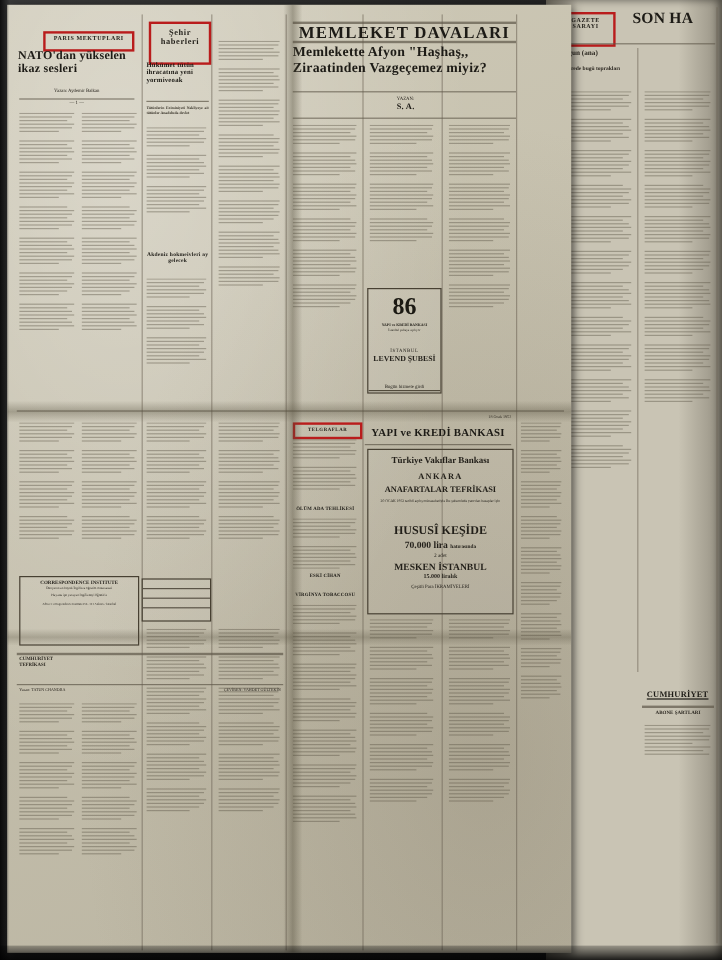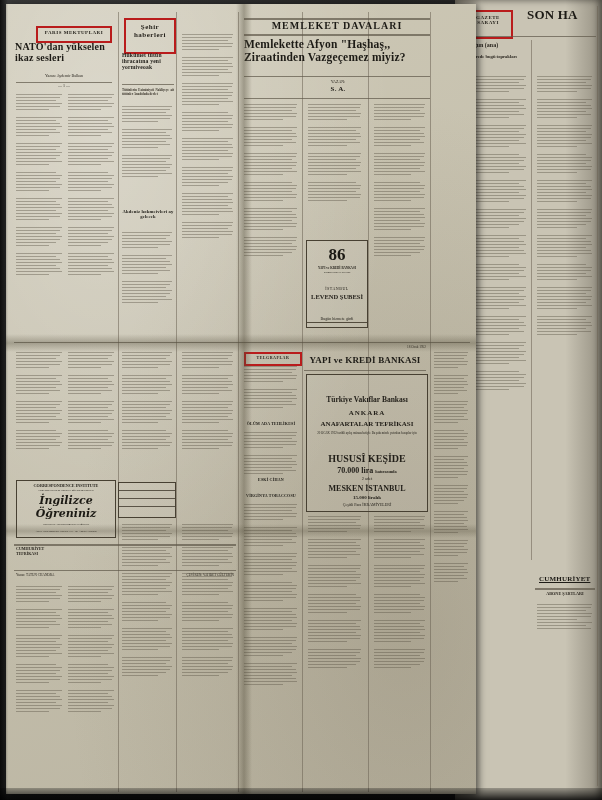--- a/index.html
+++ b/index.html
@@ -664,21 +664,21 @@
         <i class="gap"></i>
       <i class="s3"></i>
         <i class="s1"></i>
         <i class="s2"></i>
         <i class="s3"></i>
         <i class="s1"></i>
         <i class="s4"></i>
     </div>
 
     <div class="rule-h thick" style="left:238px; top:14px; width:186px;"></div>
-    <div class="hdr center" style="position:absolute; left:238px; top:17px; width:186px; font-size:10px; letter-spacing:1px;">
+    <div class="hdr center" style="position:absolute; left:238px; top:17px; width:186px; font-size:14px; letter-spacing:1px;">
       <span>MEMLEKET DAVALARI</span>
     </div>
     <div class="rule-h thick" style="left:238px; top:30px; width:186px;"></div>
     <div class="hdr" style="position:absolute; left:238px; top:34px; width:186px; font-size:11.5px; line-height:1.12;">
       <span>Memlekette Afyon "Haşhaş,, Ziraatinden Vazgeçemez miyiz?</span>
     </div>
     <div class="rule-h" style="left:238px; top:72px; width:186px;"></div>
     <div class="sub" style="position:absolute; left:302px; top:76px; width:60px; font-size:4px; text-align:center;">
       <span>YAZAN:</span>
     </div>
@@ -815,21 +815,21 @@
       <i class="s3"></i>
         <i class="s1"></i>
         <i class="s2"></i>
         <i class="s3"></i>
         <i class="s1"></i>
         <i class="s2"></i>
         <i class="s4"></i>
     </div>
 
     <div class="ad" style="left:300px; top:236px; width:60px; height:86px;">
-      <div class="big-num" style="font-size:17px; margin-top:4px;">
+      <div class="big-num" style="font-size:20px; margin-top:4px;">
         <span>86</span>
       </div>
       <div class="center" style="font-size:3.2px; font-weight:bold; margin-top:1px;">
         <span>YAPI ve KREDİ BANKASI</span>
       </div>
       <div class="center" style="font-size:2.8px; margin-top:1px;">
         <span>İstanbul şubeye açılıyor</span>
       </div>
       <div class="center" style="font-size:4px; margin-top:12px; letter-spacing:.5px;">
         <span>İSTANBUL</span>
@@ -1083,21 +1083,21 @@
 
     <div class="hdr center" style="position:absolute; left:298px; top:352px; width:122px; font-size:9px;">
       <span>YAPI ve KREDİ BANKASI</span>
     </div>
     <div class="sub" style="position:absolute; left:370px; top:342px; width:50px; font-size:3.4px; text-align:right;">
       <span>18 Ocak 1952</span>
     </div>
     <div class="rule-h" style="left:298px; top:366px; width:122px;"></div>
 
     <div class="ad" style="left:300px; top:370px; width:120px; height:136px;">
-      <div class="ad-title" style="font-size:7.5px; margin-top:20px;">
+      <div class="ad-title" style="font-size:7.5px; margin-top:4px;">
         <span>Türkiye Vakıflar Bankası</span>
       </div>
       <div class="ad-title" style="font-size:7px; margin-top:5px; letter-spacing:1px;">
         <span>ANKARA</span>
       </div>
       <div class="ad-title" style="font-size:7px; margin-top:3px;">
         <span>ANAFARTALAR TEFRİKASI</span>
       </div>
       <div class="center" style="font-size:3.1px; margin-top:3px; padding:0 6px; line-height:1.3;">
         <span>20 OCAK 1952 tarihli açılış münasebetiyle Bu şubemizde yatırılan hesaplar için</span>
@@ -1297,23 +1297,20 @@
         <i class="s2"></i>
         <i class="s4"></i>
     </div>
 
     <div class="ad" style="left:10px; top:476px; width:98px; height:56px;">
       <div class="center" style="font-size:4.2px; font-weight:bold; margin-top:2px;">
         <span>CORRESPONDENCE INSTITUTE</span>
       </div>
       <div class="center" style="font-size:2.8px; margin-top:1px;">
         <span>Dünyanın en büyük İngilizce öğretim müessesesi</span>
-      </div>
-      <div class="center script" style="font-size:11px; margin-top:2px;">
-        <span>İngilizce Öğreniniz</span>
       </div>
       <div class="center" style="font-size:2.9px; margin-top:2px;">
         <span>Hayatta işe yarayan İngilizceyi öğretiriz</span>
       </div>
       <div class="center" style="font-size:2.6px; margin-top:4px;">
         <span>Adres: Correspondence Institute P.K. 121 Ankara / İstanbul</span>
       </div>
     </div>
 
     <div class="ad" style="left:112px; top:478px; width:56px; height:34px; display:flex; flex-wrap:wrap; align-content:flex-start;">

